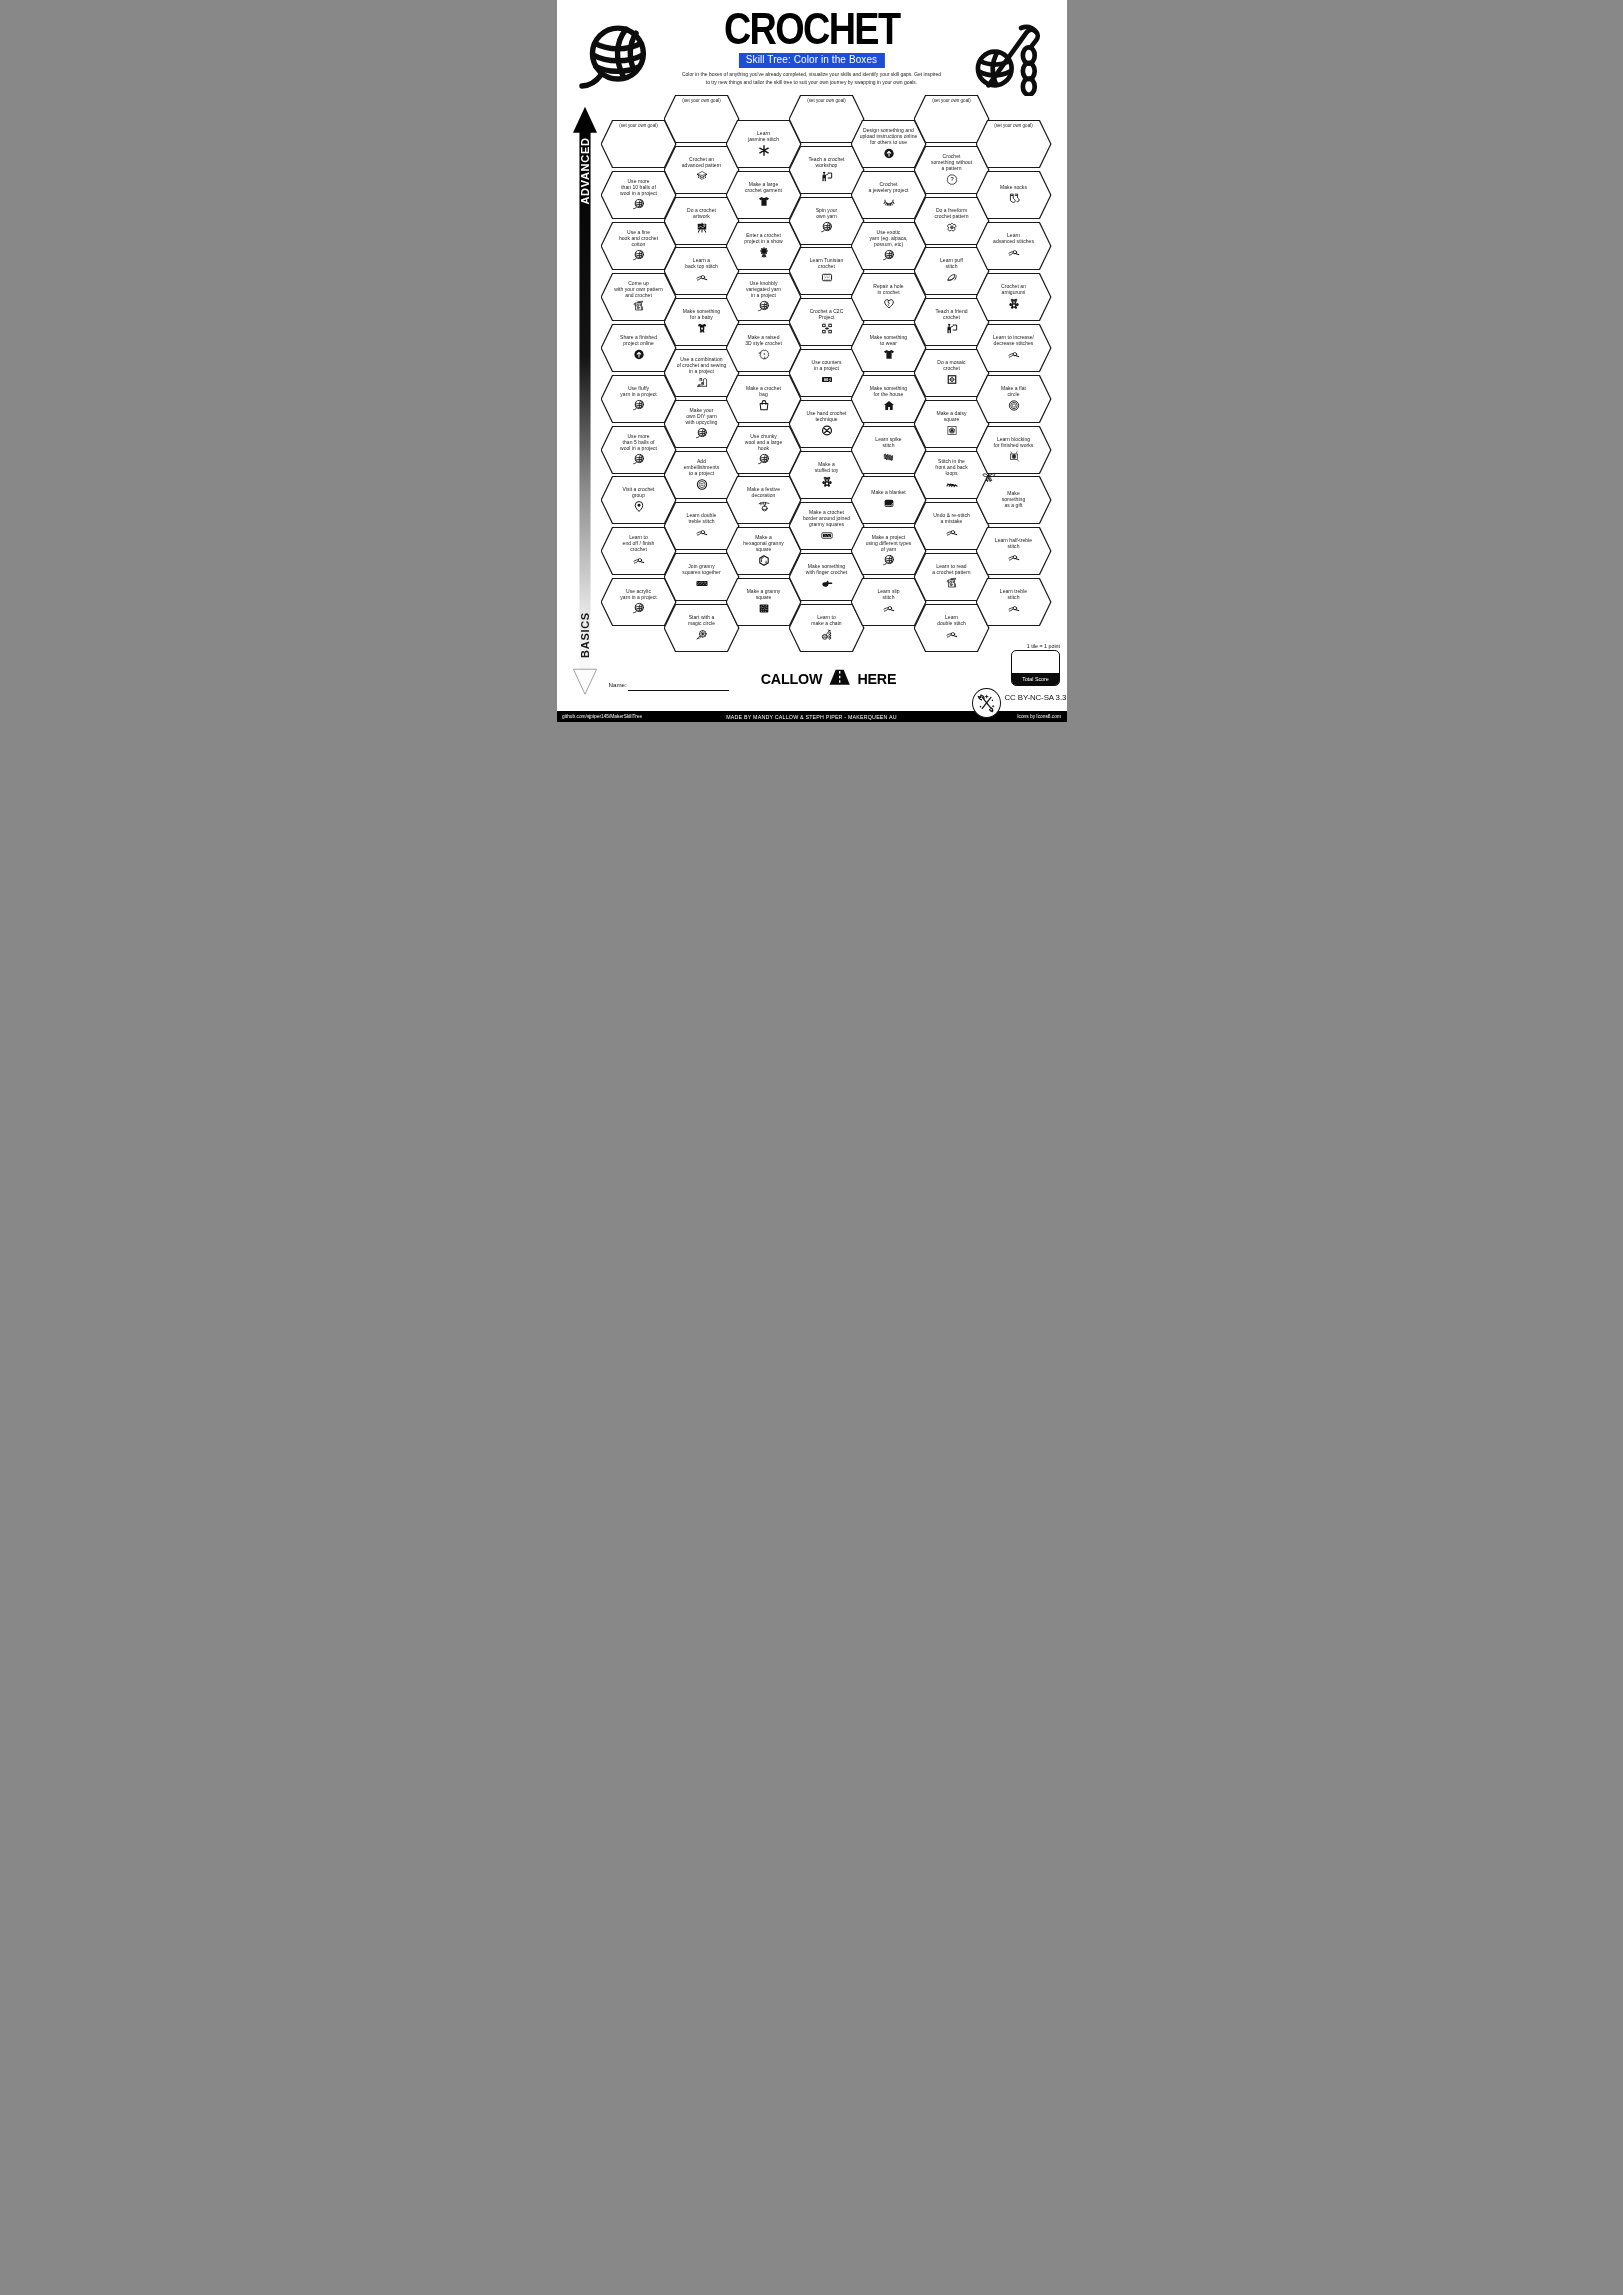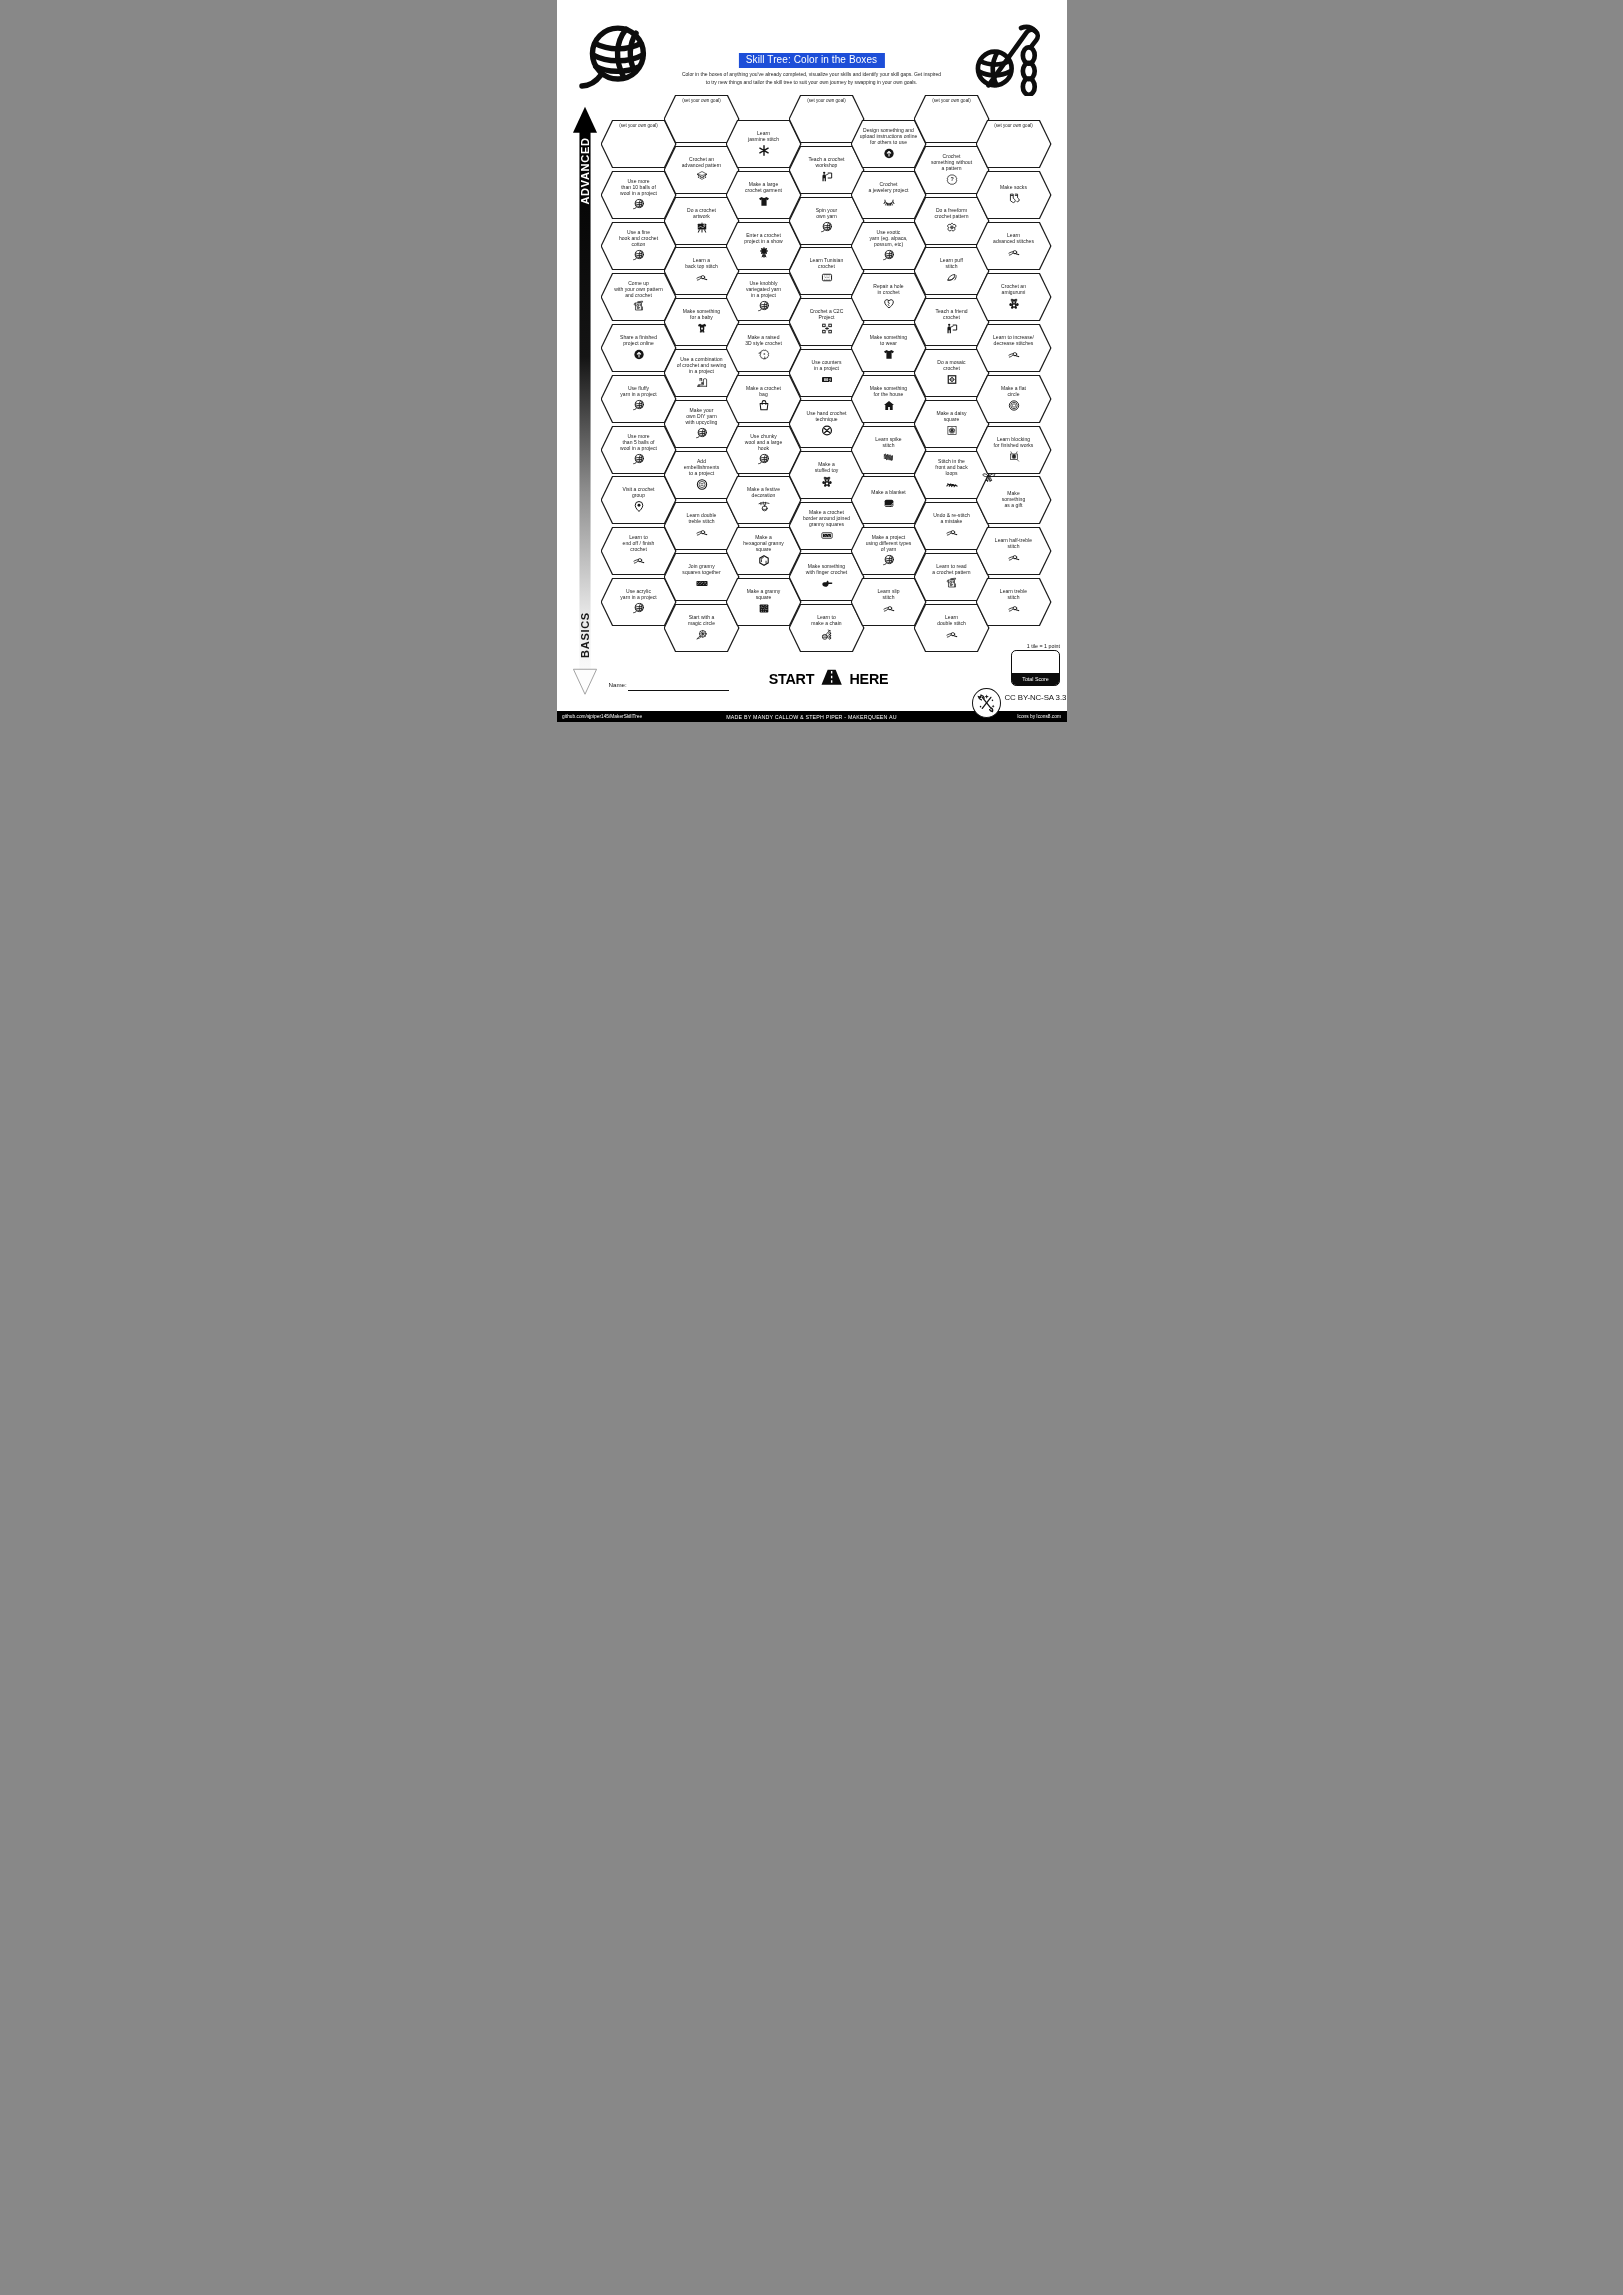--- a/index.html
+++ b/index.html
@@ -107,20 +107,21 @@
         <path d="M3 13.8c2.8 1.5 6.4 1.5 9.2 0M2.6 17.2c3 1.6 6.8 1.6 9.8 0M8.4 11c-1.8 3.2-1.9 6.8-.3 10.4"></path>
         <path d="M5.6 21.6 17.8 4.6c.7-.9 1.9-1.1 2.8-.4.9.7 1 2 .3 2.9l-1.5 1.9"></path>
         <path d="M16 3.2c1.8-.7 3.5-.2 4.6 1"></path>
         <ellipse cx="18.5" cy="12" rx="1.9" ry="2.6"></ellipse>
         <ellipse cx="18.5" cy="17" rx="1.9" ry="2.6"></ellipse>
         <ellipse cx="18.5" cy="22" rx="1.9" ry="2.6"></ellipse>
       </g>
     </svg>
   </div>
 
+  <div id="title"><span>CROCHET</span></div>
   <div id="subtitle-bar">Skill Tree: Color in the Boxes</div>
   <div id="description">Color in the boxes of anything you've already completed, visualize your skills and identify your skill gaps.  Get inspired
 to try new things and tailor the skill tree to suit your own journey by swapping in your own goals.</div>
 
   <div id="axis">
     <svg width="28" height="592" viewBox="0 0 60 1280">
       <defs>
         <linearGradient id="shaft" x1="0" y1="0" x2="0" y2="1">
           <stop offset="0" stop-color="#000"></stop>
             <stop offset="0.42" stop-color="#141414"></stop>
@@ -1424,21 +1425,21 @@
                 <ellipse cx="13.6" cy="11.4" rx="3.4" ry="2.9"></ellipse>
               </g>
               <path d="M11.6 12.6 21.8 15l-.6 2-10-3z" fill="#161616"></path>
             </svg>
           </div>
         </div>
       </div>
     </div>
 
   <div id="start-here">
-    <span>START</span>
+    <span>CALLOW</span>
     <span>
       <svg width="25" height="16.7" viewBox="0 0 30 20">
         <path fill="#0b0b0b" d="M10.2 1h9.6l7.4 18H2.8z"></path>
         <line x1="15" y1="2.4" x2="15" y2="18.6" stroke="#fff" stroke-width="1.7" stroke-dasharray="3 2.6"></line>
       </svg>
     </span>
     <span>HERE</span>
   </div>
 
   <div id="name-row">Name:</div>

